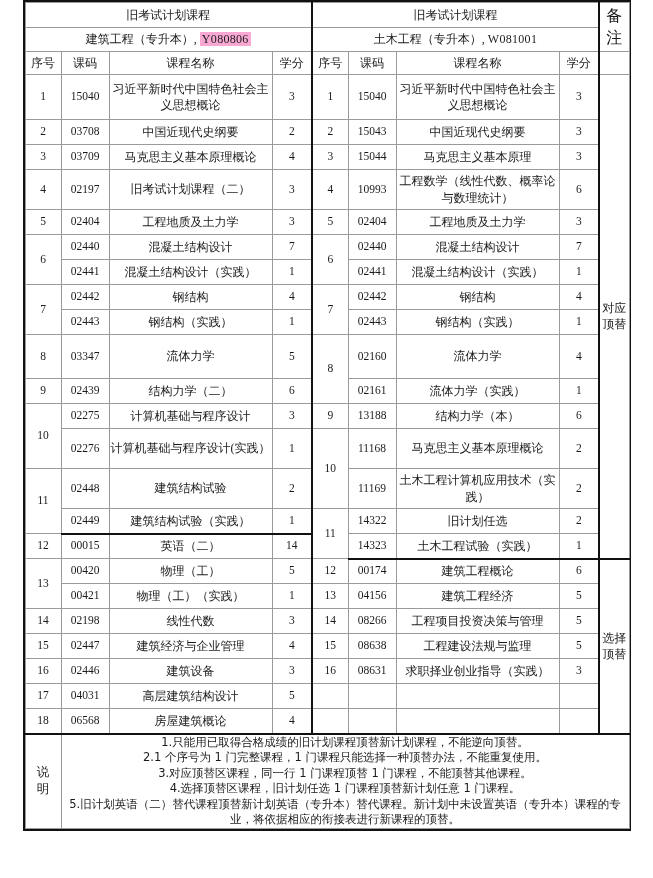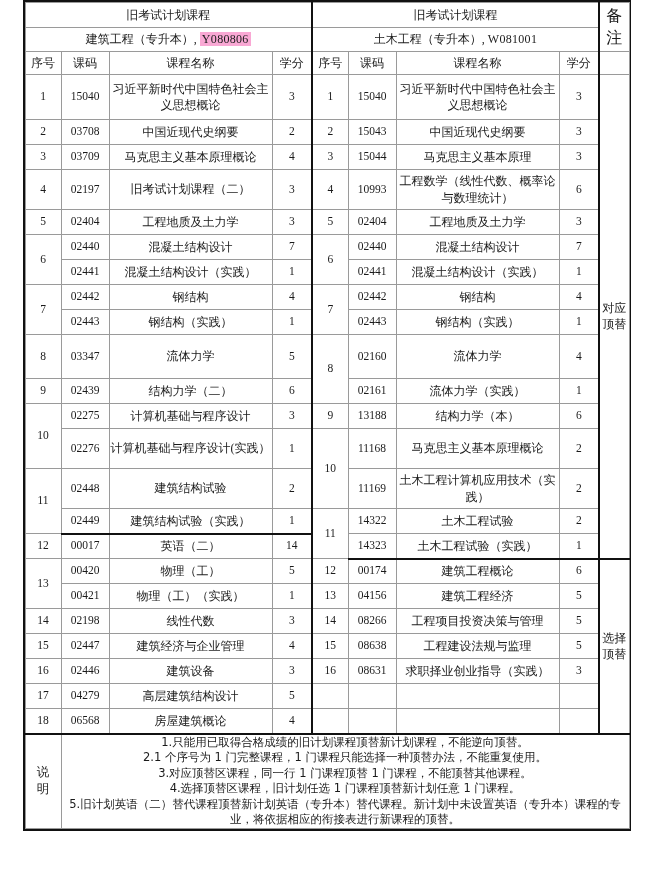--- a/index.html
+++ b/index.html
@@ -260,26 +260,26 @@
             <td class="codecell thick-left-spanned">11169</td>
             <td class="namecell">土木工程计算机应用技术（实践）</td>
             <td class="creditcell">2</td>
           </tr>
           <tr style="height:25px">
             <td class="codecell thick-bottom">02449</td>
             <td class="namecell thick-bottom">建筑结构试验（实践）</td>
             <td class="creditcell thick-bottom">1</td>
             <td class="numcell thick-left" rowspan="2">11</td>
             <td class="codecell">14322</td>
-            <td class="namecell">土木工程试验</td>
+            <td class="namecell">旧计划任选</td>
             <td class="creditcell">2</td>
           </tr>
           <tr style="height:25px">
             <td class="numcell">12</td>
-            <td class="codecell">00017</td>
+            <td class="codecell">00015</td>
             <td class="namecell">英语（二）</td>
             <td class="creditcell">14</td>
             <td class="codecell thick-left-spanned thick-bottom">14323</td>
             <td class="namecell thick-bottom">土木工程试验（实践）</td>
             <td class="creditcell thick-bottom">1</td>
           </tr>
           <tr style="height:25px">
             <td class="numcell" rowspan="2">13</td>
             <td class="codecell">00420</td>
             <td class="namecell">物理（工）</td>
@@ -327,21 +327,21 @@
             <td class="codecell">02446</td>
             <td class="namecell">建筑设备</td>
             <td class="creditcell">3</td>
             <td class="numcell thick-left">16</td>
             <td class="codecell">08631</td>
             <td class="namecell">求职择业创业指导（实践）</td>
             <td class="creditcell">3</td>
           </tr>
           <tr style="height:25px">
             <td class="numcell">17</td>
-            <td class="codecell">04279</td>
+            <td class="codecell">04031</td>
             <td class="namecell">高层建筑结构设计</td>
             <td class="creditcell">5</td>
             <td class="blank thick-left"></td>
             <td class="blank"></td>
             <td class="blank"></td>
             <td class="blank"></td>
           </tr>
           <tr style="height:25px">
             <td class="numcell">18</td>
             <td class="codecell">06568</td>

